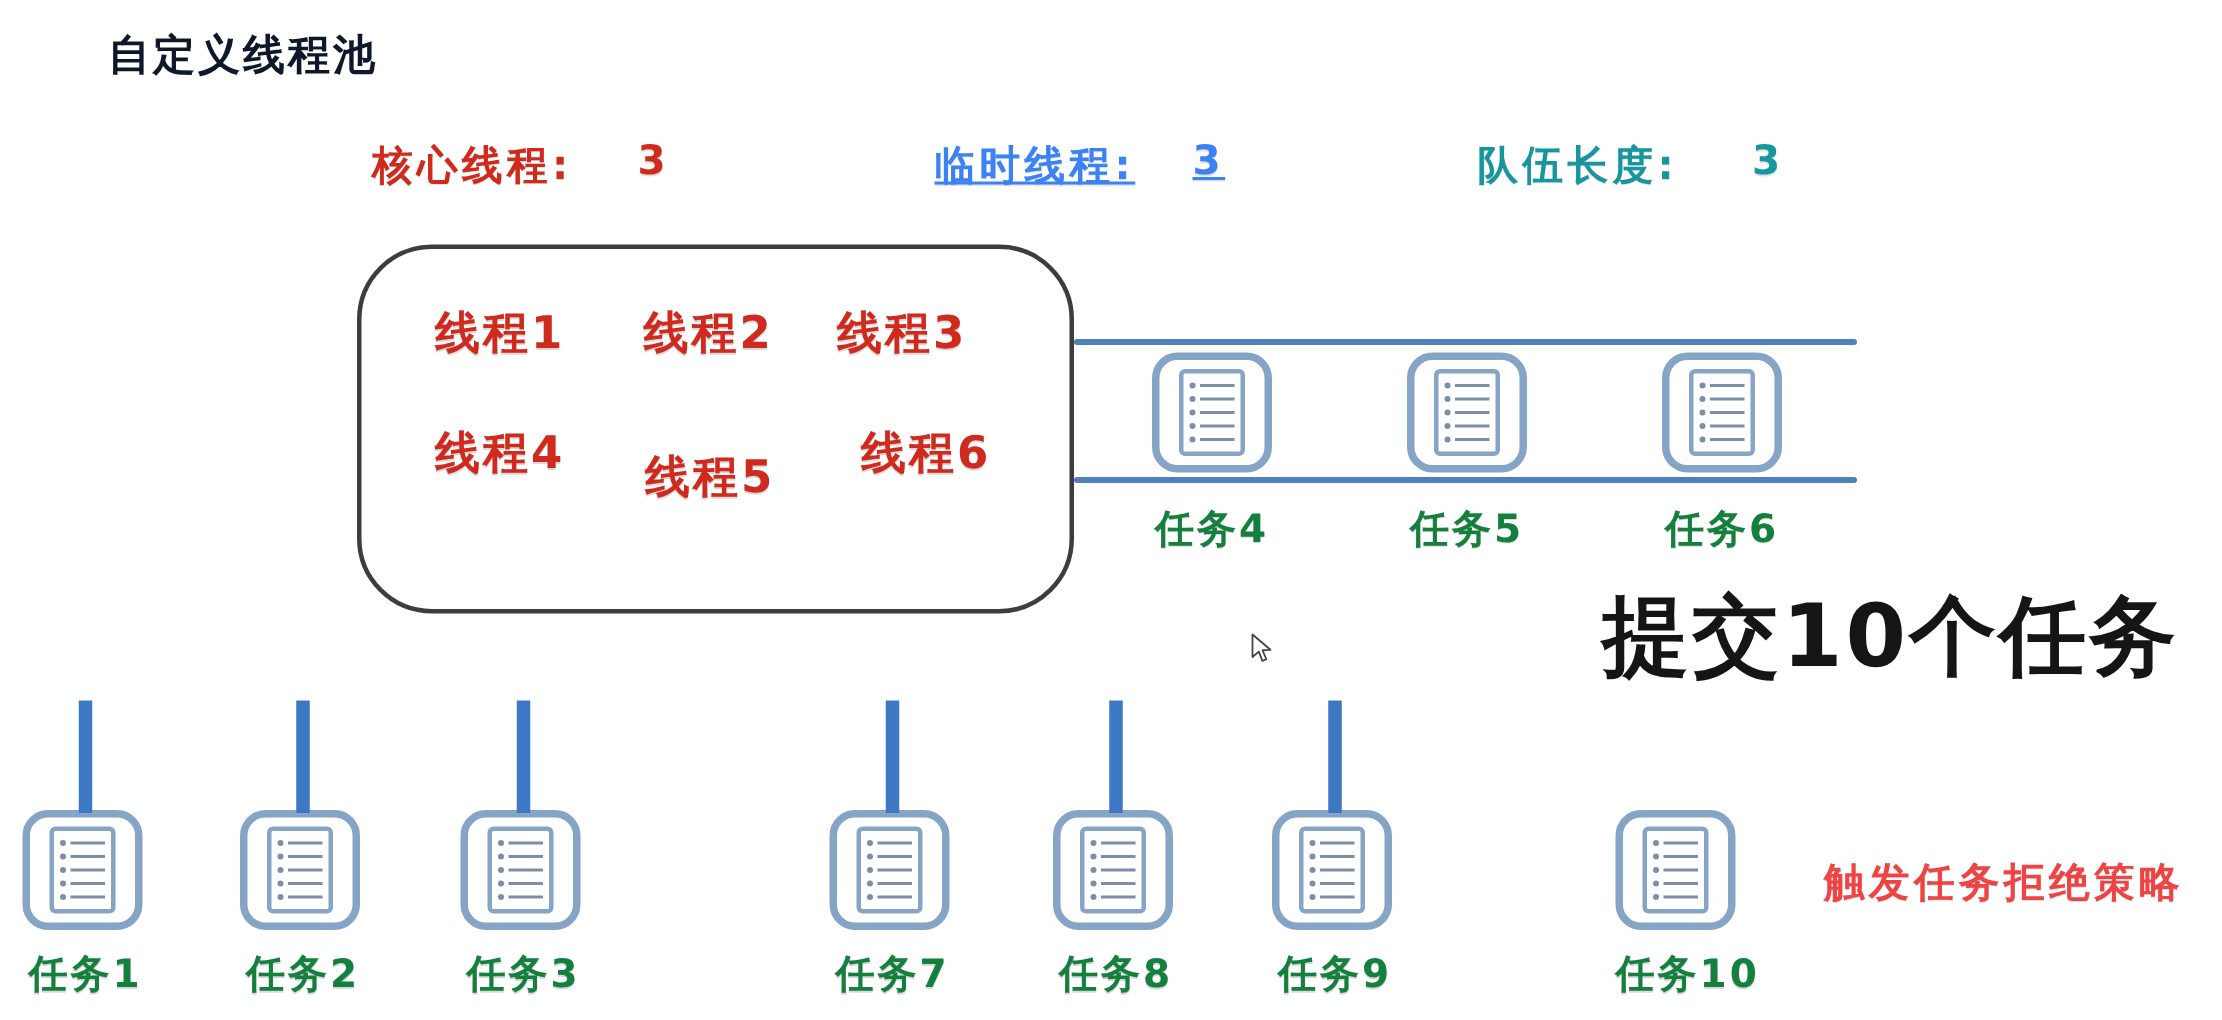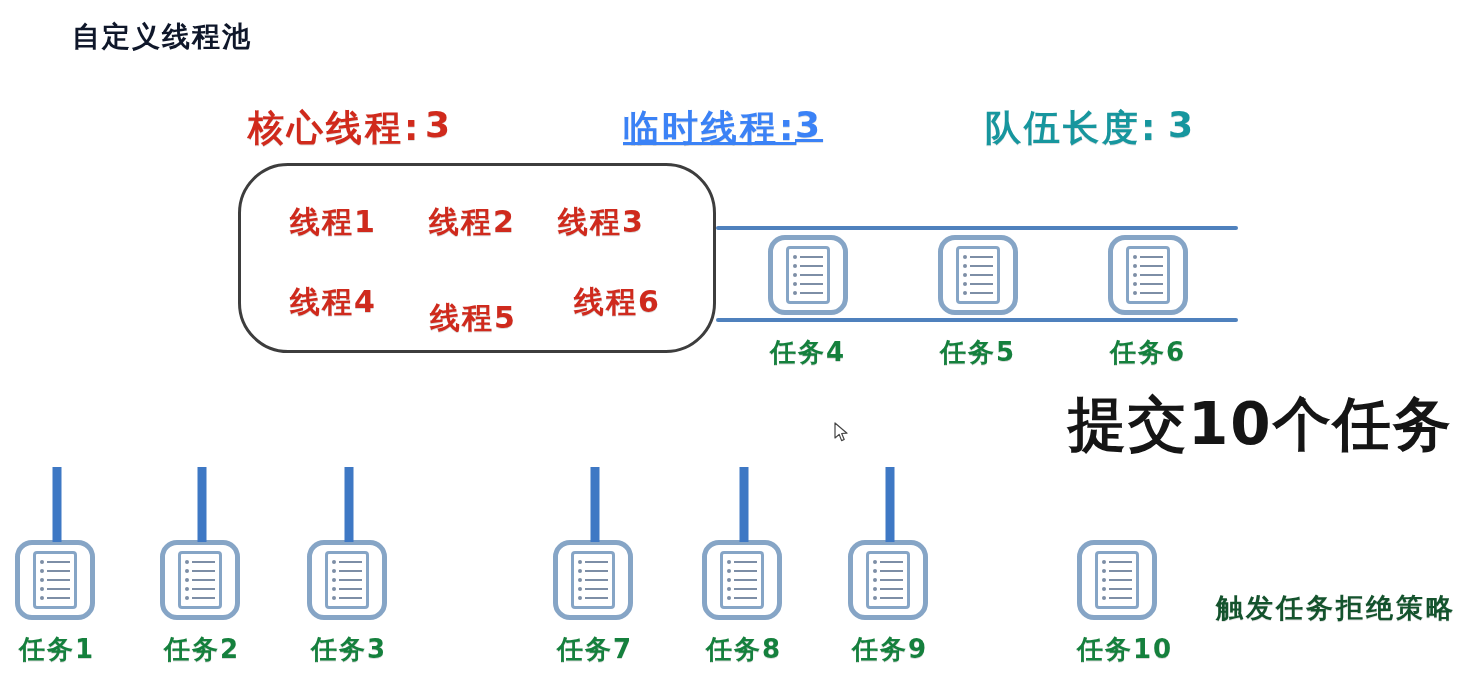--- a/index.html
+++ b/index.html
@@ -7,33 +7,33 @@
     position:relative;width:1481px;height:680px;background:#ffffff;overflow:hidden;
     font-family:"DejaVu Sans","Liberation Sans",sans-serif;
   }
   
   .title{
     position:absolute;left:72px;top:18px;
     font-size:28px;font-weight:bold;color:#0f172a;letter-spacing:2px;
   }
   
   .param-label,.param-value{
-    position:absolute;top:104px;font-size:36px;font-weight:bold;letter-spacing:3px;
+    position:absolute;top:92px;font-size:27px;font-weight:bold;letter-spacing:3px;
     text-shadow:0 1px 0 rgba(0,0,0,0.12);
   }
   .c-red{color:#d02a1c;}
   .c-blue{color:#3b82f6;text-decoration:underline;}
   .c-teal{color:#17969e;}
   
   .rail{position:absolute;left:716px;width:522px;height:4px;background:#4f81bd;border-radius:2px;}
   .rail.top{top:226px;}
   .rail.bot{top:318px;}
   
   .pool-box{
-    position:absolute;left:238px;top:163px;width:478px;height:190px;
+    position:absolute;left:238px;top:163px;width:478px;height:246px;
     border:3.5px solid #3d3d3d;border-radius:50px;background:#ffffff;box-sizing:border-box;
   }
   .thread{
     position:absolute;font-size:30px;font-weight:bold;color:#cf2a1d;letter-spacing:2px;
     text-shadow:0 1px 0 rgba(0,0,0,0.15);white-space:nowrap;
   }
   
   .task-icon{
     box-sizing:border-box;width:80px;height:80px;border:5px solid #86a5c6;border-radius:17px;
     background:#fff;display:flex;align-items:center;justify-content:center;
@@ -54,22 +54,22 @@
     white-space:nowrap;text-shadow:0 1px 0 rgba(0,0,0,0.15);
   }
   .qtask .task-label{margin-top:20px;}
   .btask .task-label{margin-top:12px;}
   
   .submit-note{
     position:absolute;left:1068px;top:386px;font-size:58px;font-weight:bold;color:#151515;
     letter-spacing:2px;white-space:nowrap;
   }
   .reject-note{
-    position:absolute;left:1216px;top:570px;font-size:27px;font-weight:bold;color:#14532d;
-    letter-spacing:3px;white-space:nowrap;text-shadow:0 1px 0 rgba(0,0,0,0.12);margin-top:20px;
+    position:absolute;left:1216px;top:570px;font-size:27px;font-weight:bold;color:#ef4444;
+    letter-spacing:3px;white-space:nowrap;text-shadow:0 1px 0 rgba(0,0,0,0.12);
   }
   .cursor{position:absolute;left:834px;top:422px;width:15px;height:21px;}
 </style>
 </head>
 <body>
 
 <div class="canvas">
 
   <div class="title">自定义线程池</div>
 

